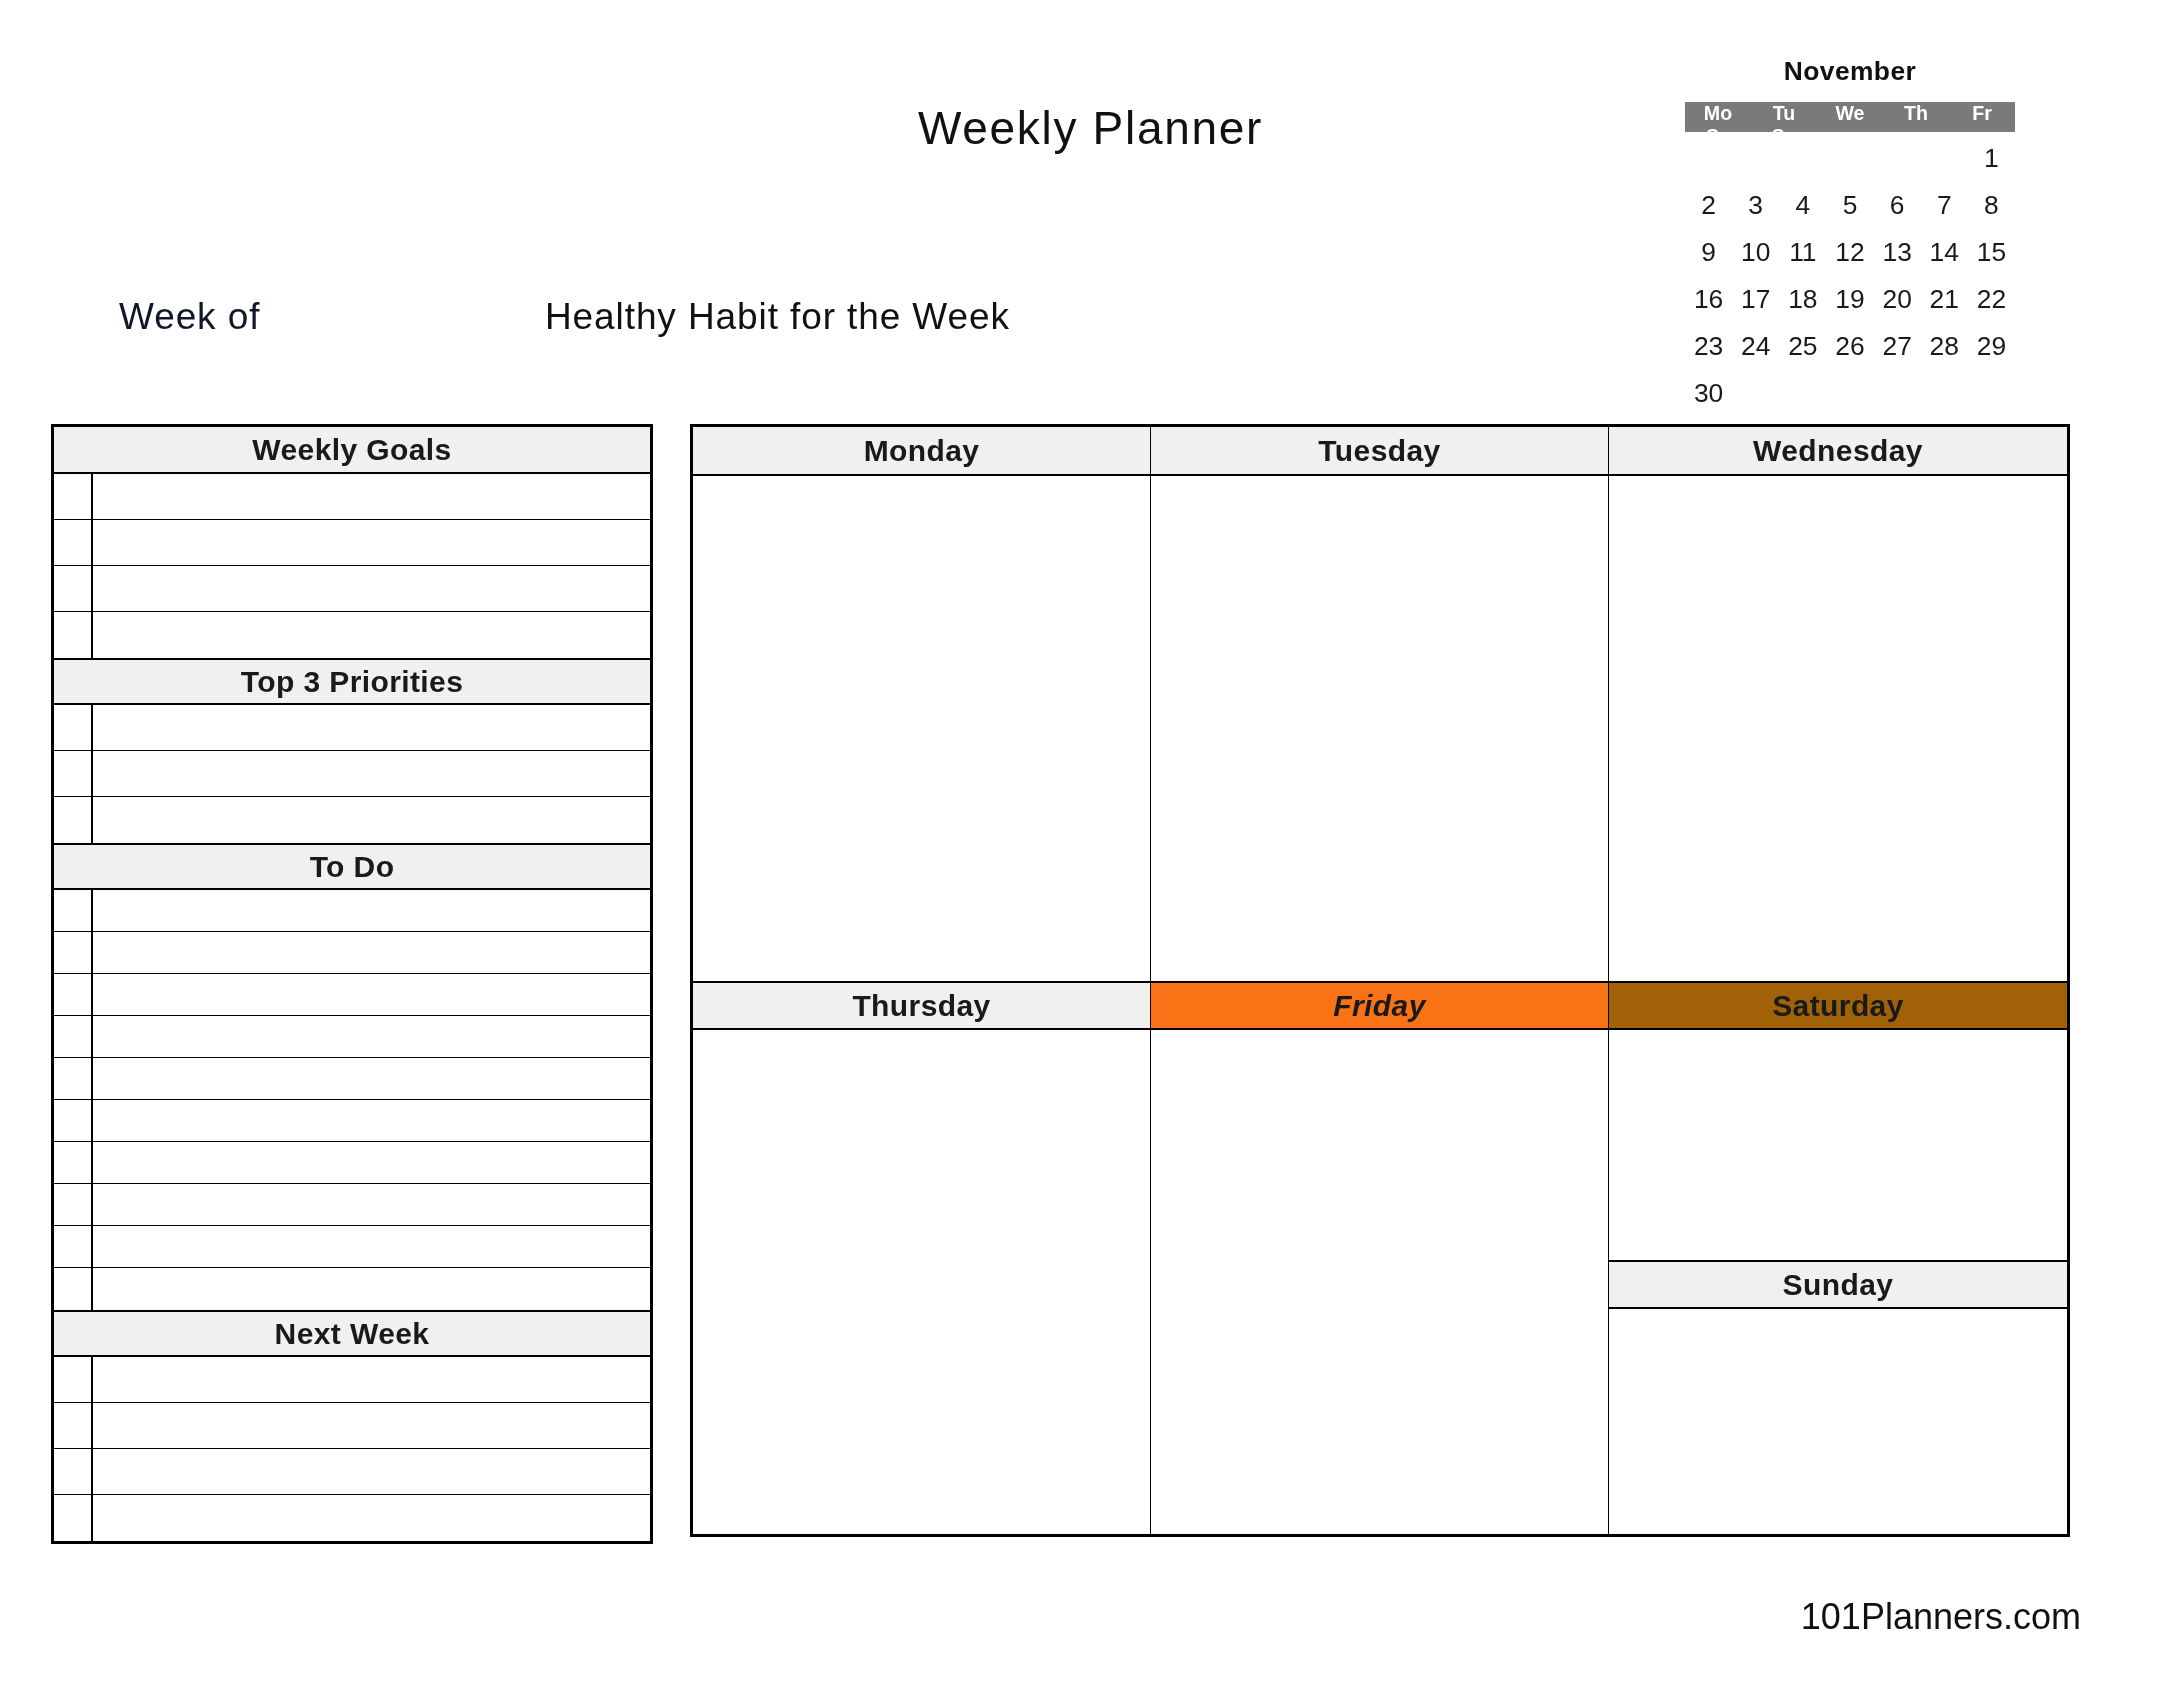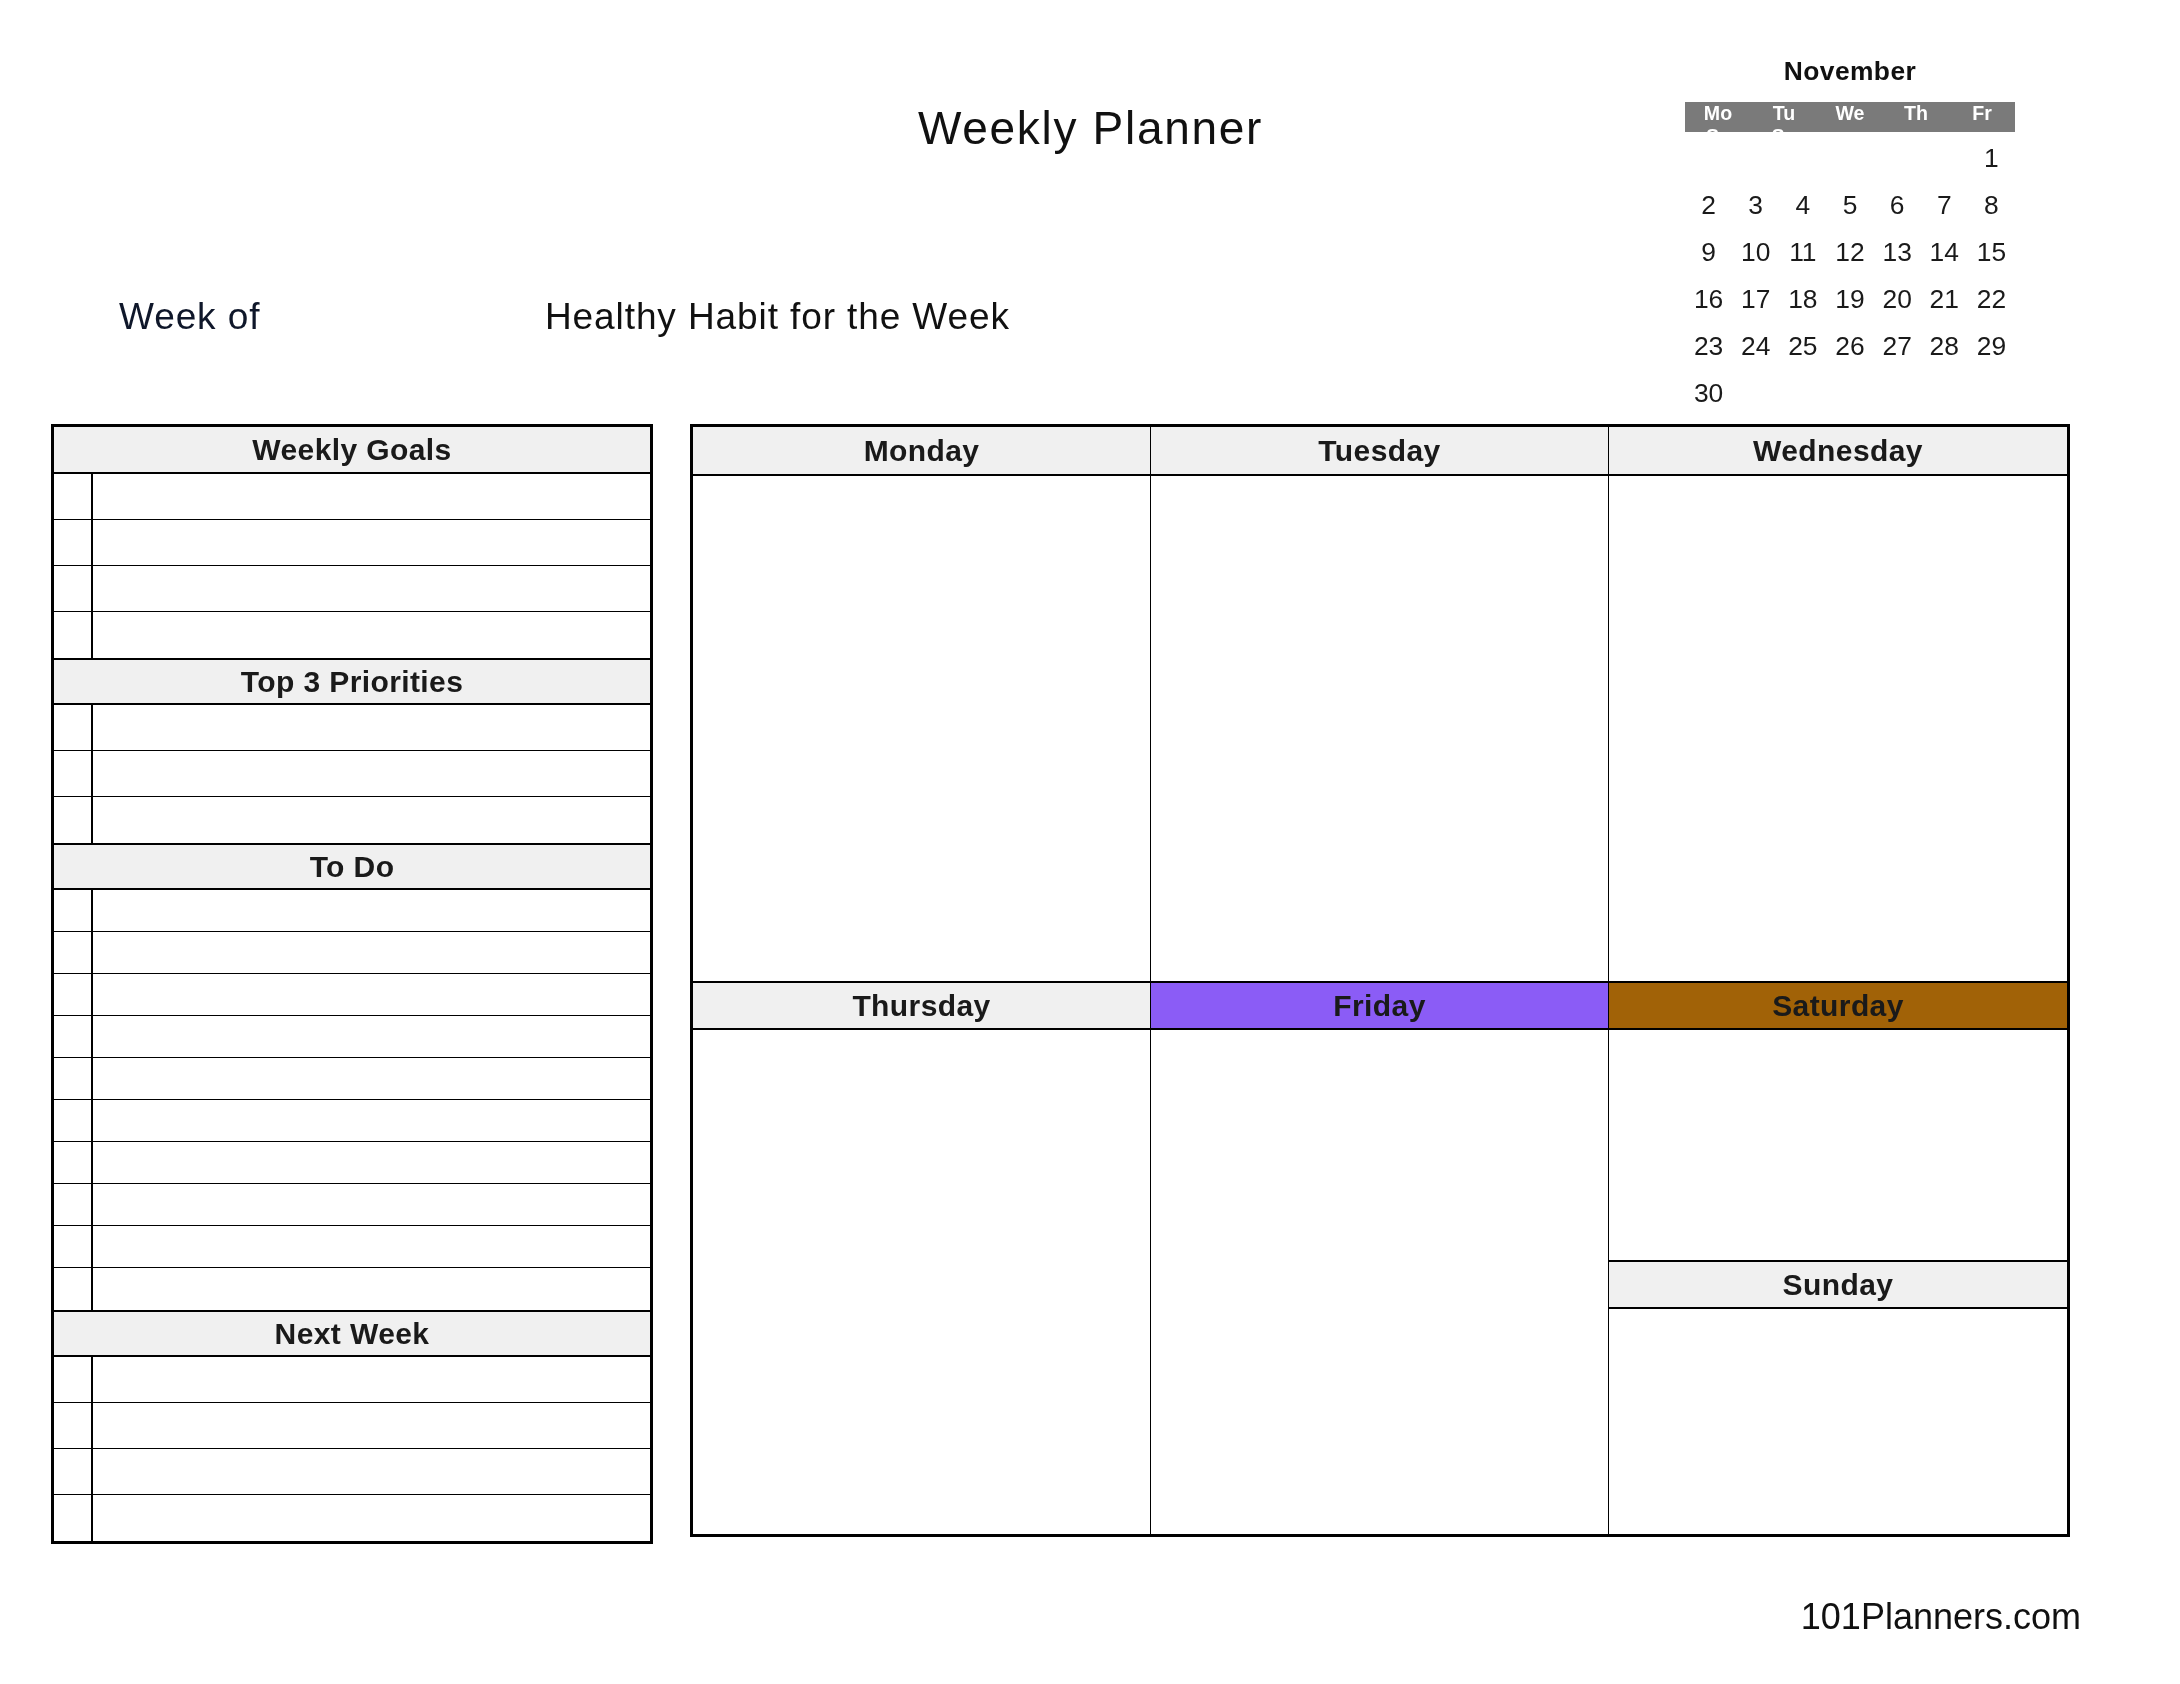--- a/index.html
+++ b/index.html
@@ -271,21 +271,21 @@
     <div class="wg-col">
       <div class="day-header" style="background: rgb(240, 240, 240);">Monday</div>
       <div class="day-cell cell-top"></div>
       <div class="day-header mid" style="background: rgb(240, 240, 240);">Thursday</div>
       <div class="day-cell cell-grow"></div>
     </div>
 
     <div class="wg-col">
       <div class="day-header" style="background: rgb(240, 240, 240);">Tuesday</div>
       <div class="day-cell cell-top"></div>
-      <div class="day-header mid" style="background: #8b5cf6;">Friday</div>
+      <div class="day-header mid" style="background: #f97316; font-style: italic;">Friday</div>
       <div class="day-cell cell-grow"></div>
     </div>
 
     <div class="wg-col">
       <div class="day-header" style="background: rgb(240, 240, 240);">Wednesday</div>
       <div class="day-cell cell-top"></div>
       <div class="day-header mid" style="background: #a16207;">Saturday</div>
       <div class="day-cell cell-sat"></div>
       <div class="day-header mid" style="background: rgb(240, 240, 240);">Sunday</div>
       <div class="day-cell cell-grow"></div>

